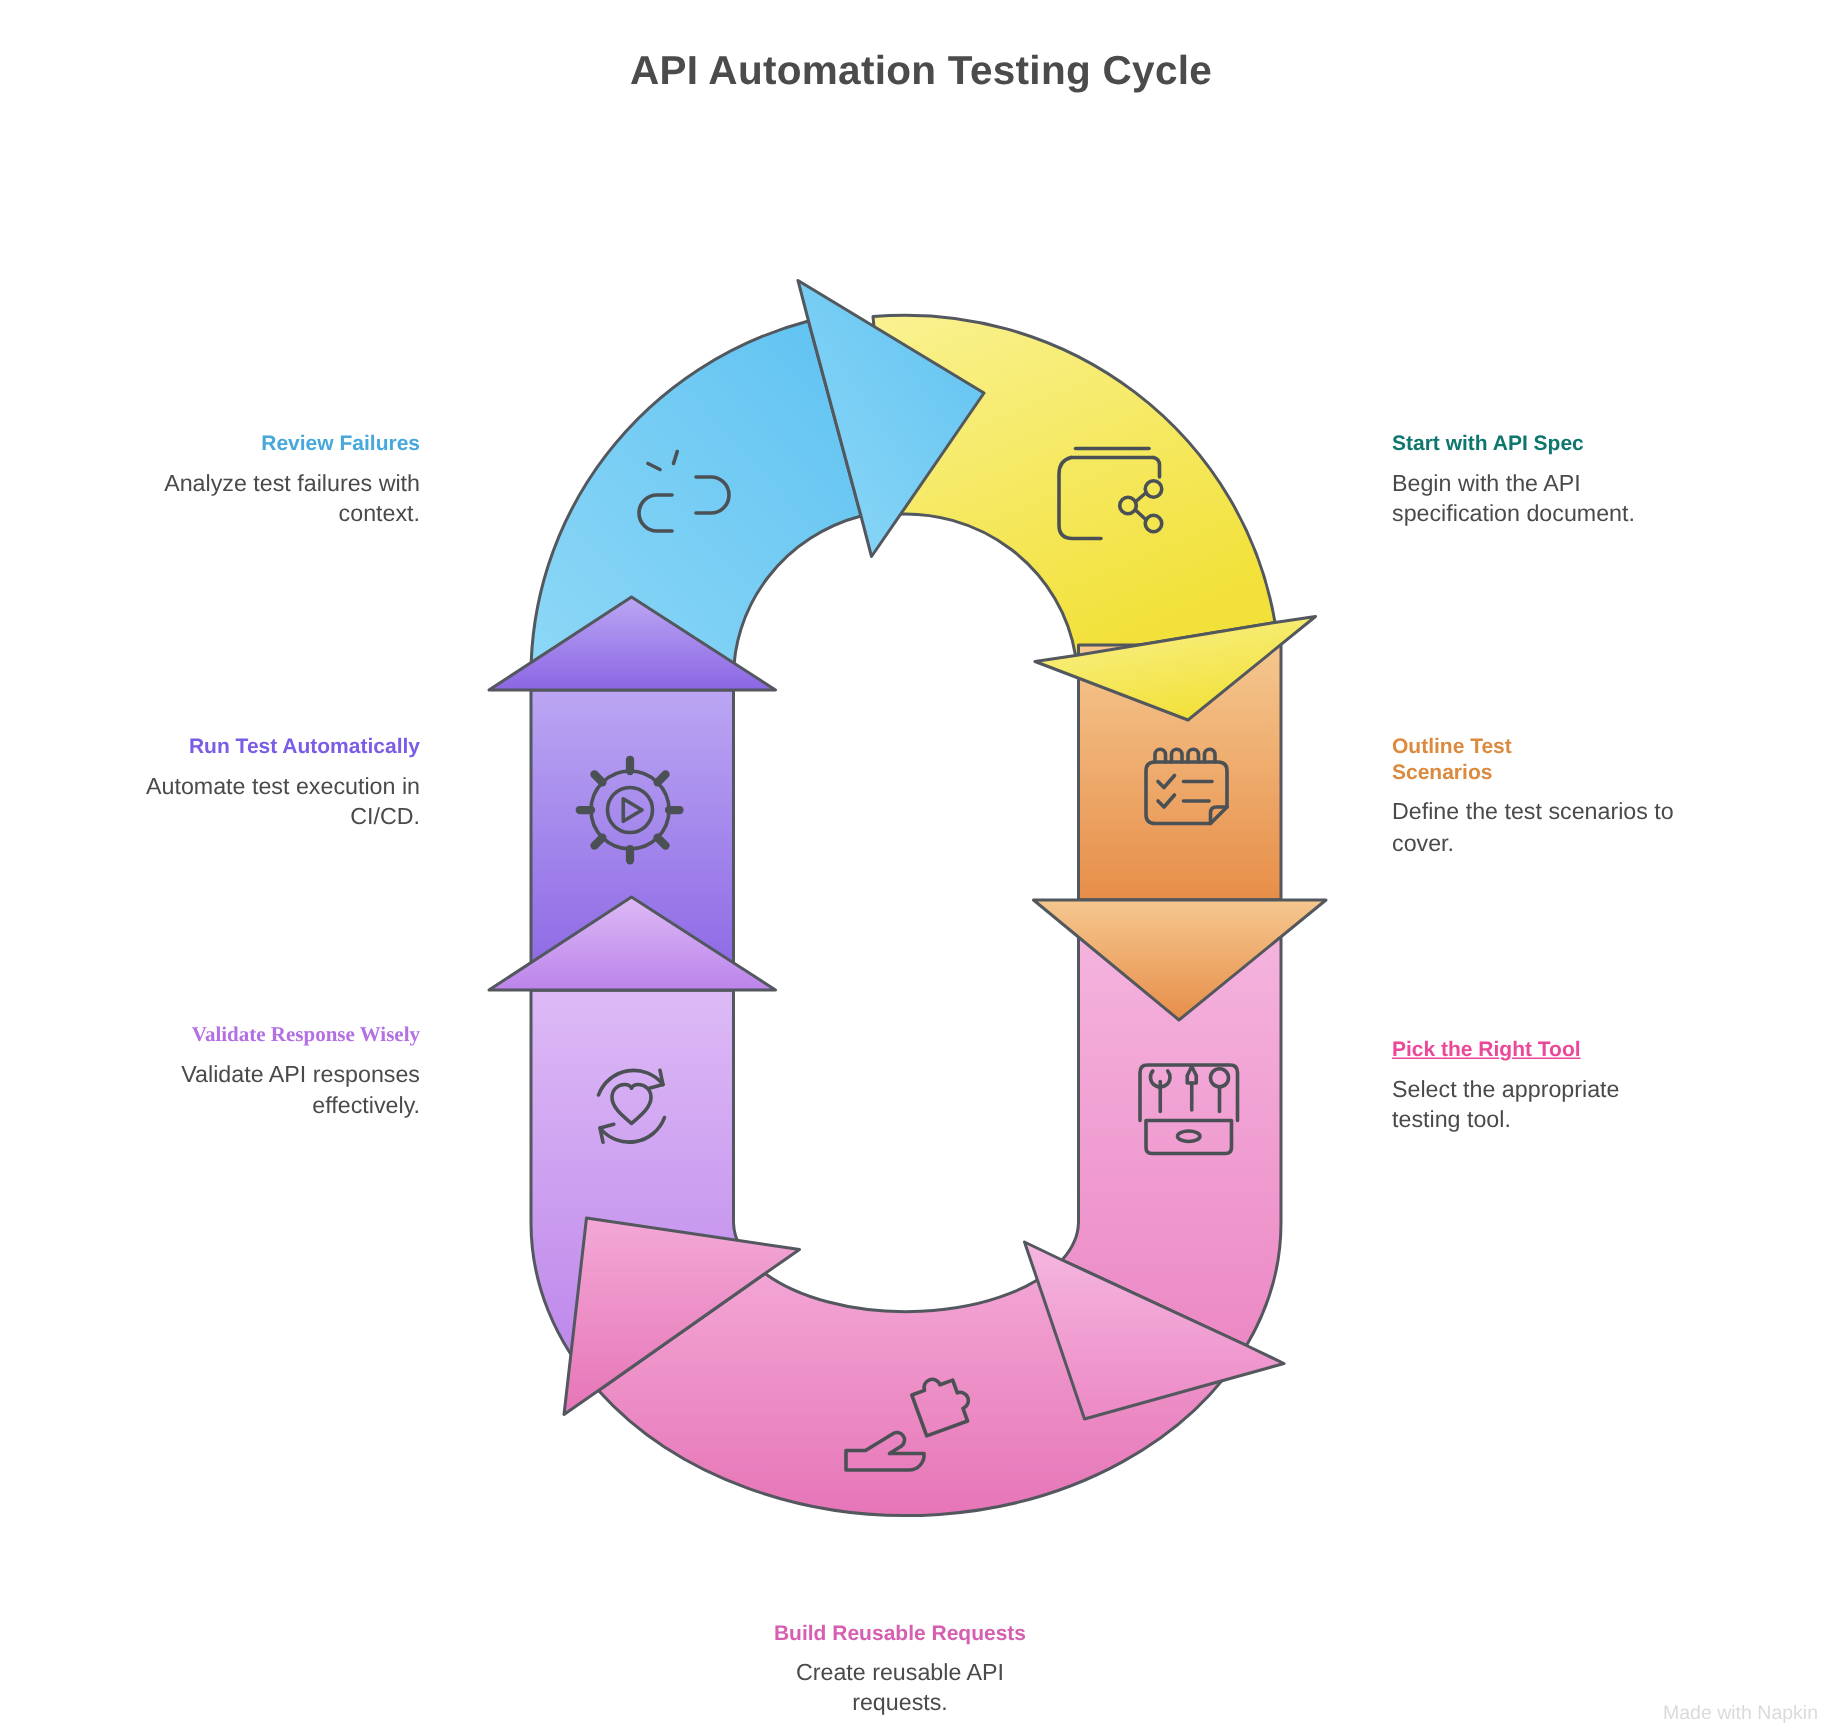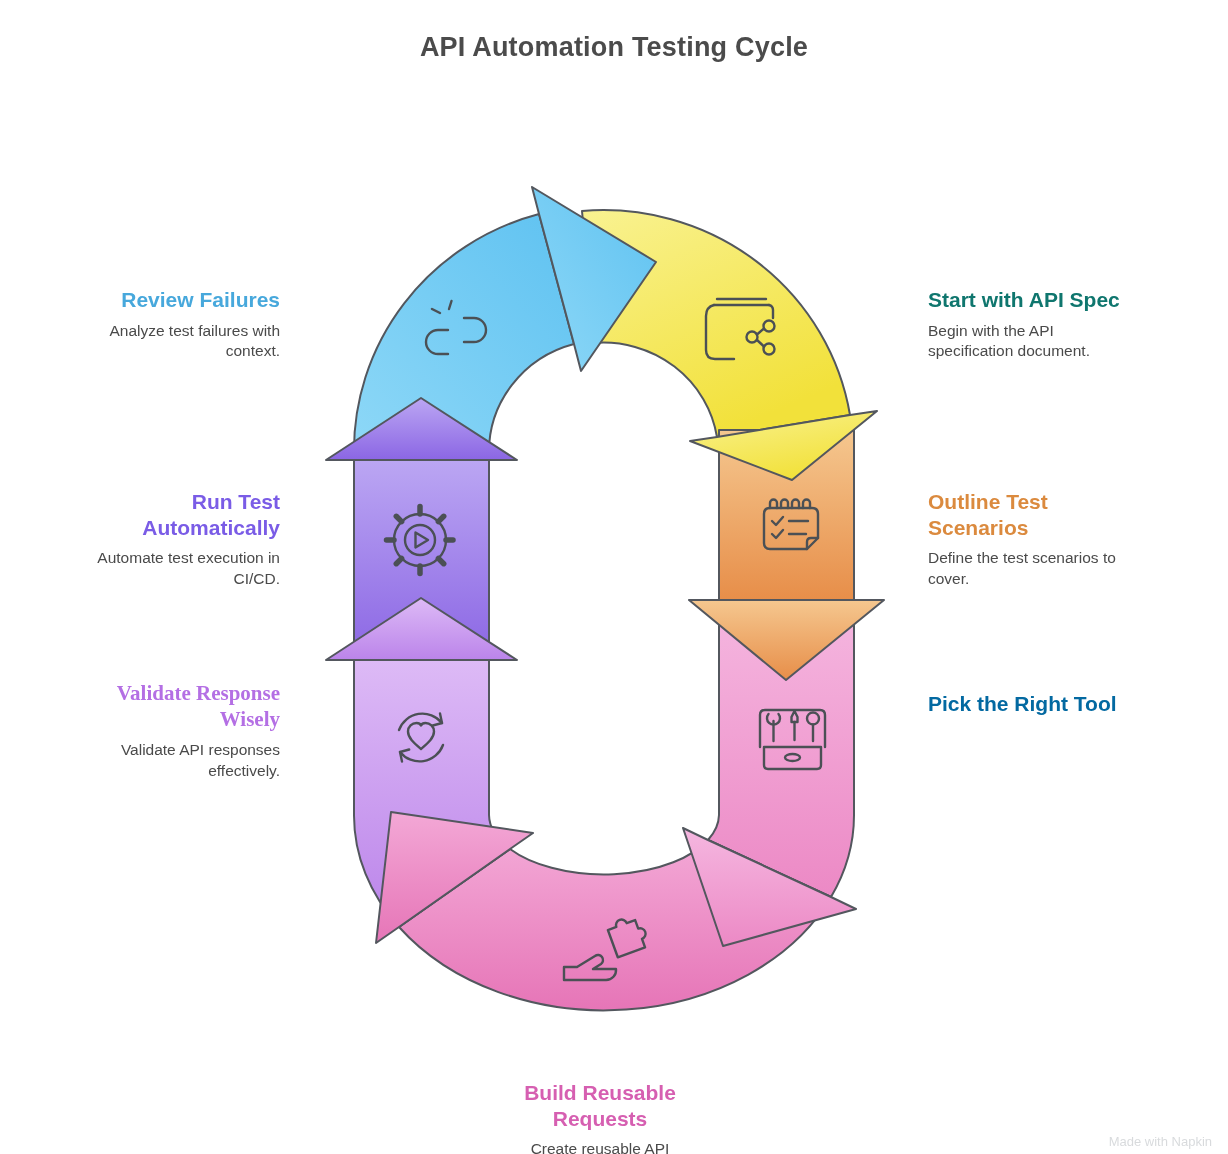--- a/index.html
+++ b/index.html
@@ -6,21 +6,21 @@
   body{
     width:1228px;height:1154px;position:relative;overflow:hidden;
     background:#ffffff;font-family:"Liberation Sans",sans-serif;
   }
   #title{
     position:absolute;top:32px;left:0;width:100%;text-align:center;
     font-size:27px;font-weight:bold;color:#4b4b4b;letter-spacing:.2px;
   }
   #diagram{position:absolute;left:0;top:0;}
   .step{position:absolute;}
-  .step .hd{font-size:21px;font-weight:bold;line-height:1.22;display:inline-block;}
+  .step .hd{font-size:14px;font-weight:bold;line-height:1.22;display:inline-block;}
   .step .ds{font-size:15.5px;line-height:1.32;color:#4a4a4a;margin-top:8px;display:inline-block;}
   .al-r{text-align:right;}
   .al-l{text-align:left;}
   .al-c{text-align:center;}
   #step-review{left:40px;top:287px;width:240px;}
   #step-run{left:40px;top:489px;width:240px;}
   #step-validate{left:40px;top:681px;width:240px;}
   #step-start{left:928px;top:287px;width:250px;}
   #step-outline{left:928px;top:489px;width:250px;}
   #step-pick{left:928px;top:691px;width:250px;}
@@ -181,21 +181,22 @@
   <div class="hd" style="color: #0f766e;">Start with API Spec</div><br>
   <div class="ds">Begin with the API specification document.</div>
 </div>
 
 <div class="step al-l" id="step-outline">
   <div class="hd" style="color: rgb(219, 138, 62);">Outline Test Scenarios</div><br>
   <div class="ds">Define the test scenarios to cover.</div>
 </div>
 
 <div class="step al-l" id="step-pick">
-  <div class="hd" style="color: #0369a1;">Pick the Right Tool</div><br>
+  <div class="hd" style="color: #ec4899; text-decoration: underline;">Pick the Right Tool</div><br>
+  <div class="ds">Select the appropriate testing tool.</div>
 </div>
 
 <div class="step al-c" id="step-build">
   <div class="hd" style="color: rgb(214, 95, 177);">Build Reusable Requests</div><br>
   <div class="ds">Create reusable API requests.</div>
 </div>
 
 <div class="step al-r" id="step-validate">
   <div class="hd" style="color: rgb(180, 111, 228);">Validate Response Wisely</div><br>
   <div class="ds">Validate API responses effectively.</div>

